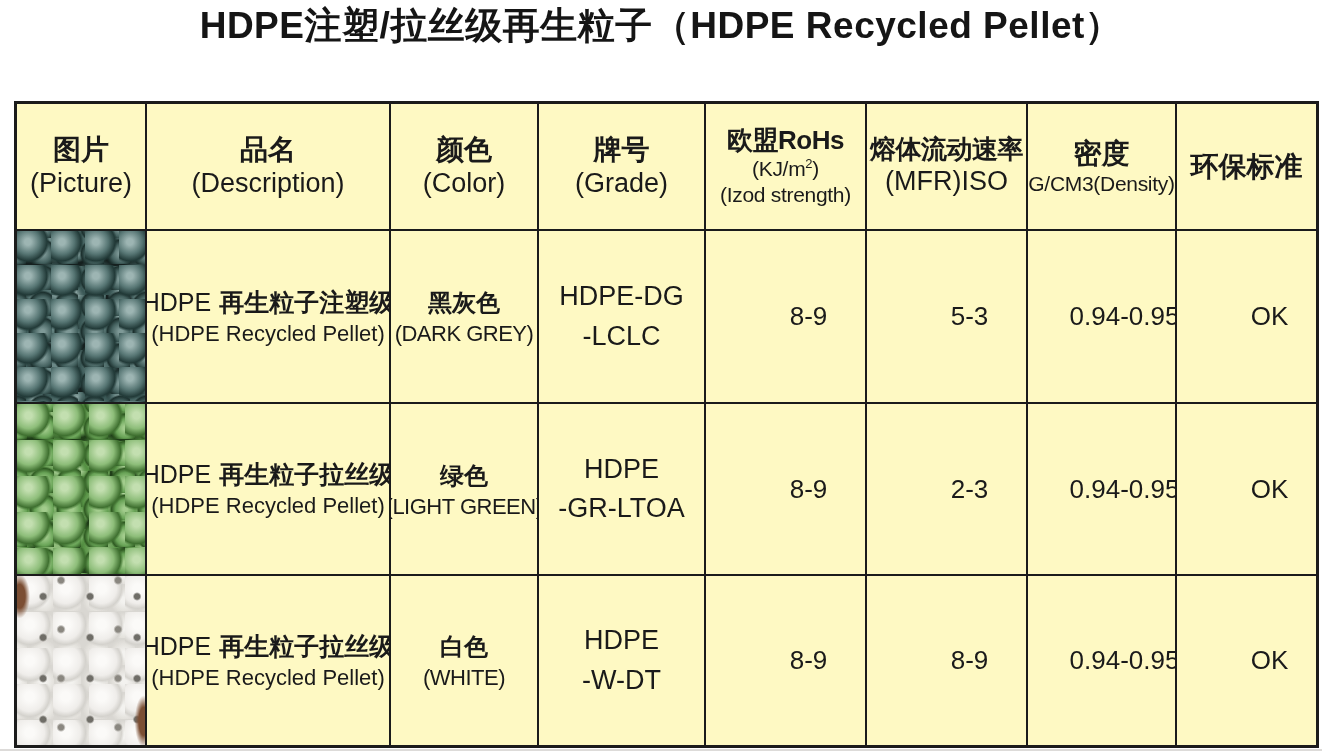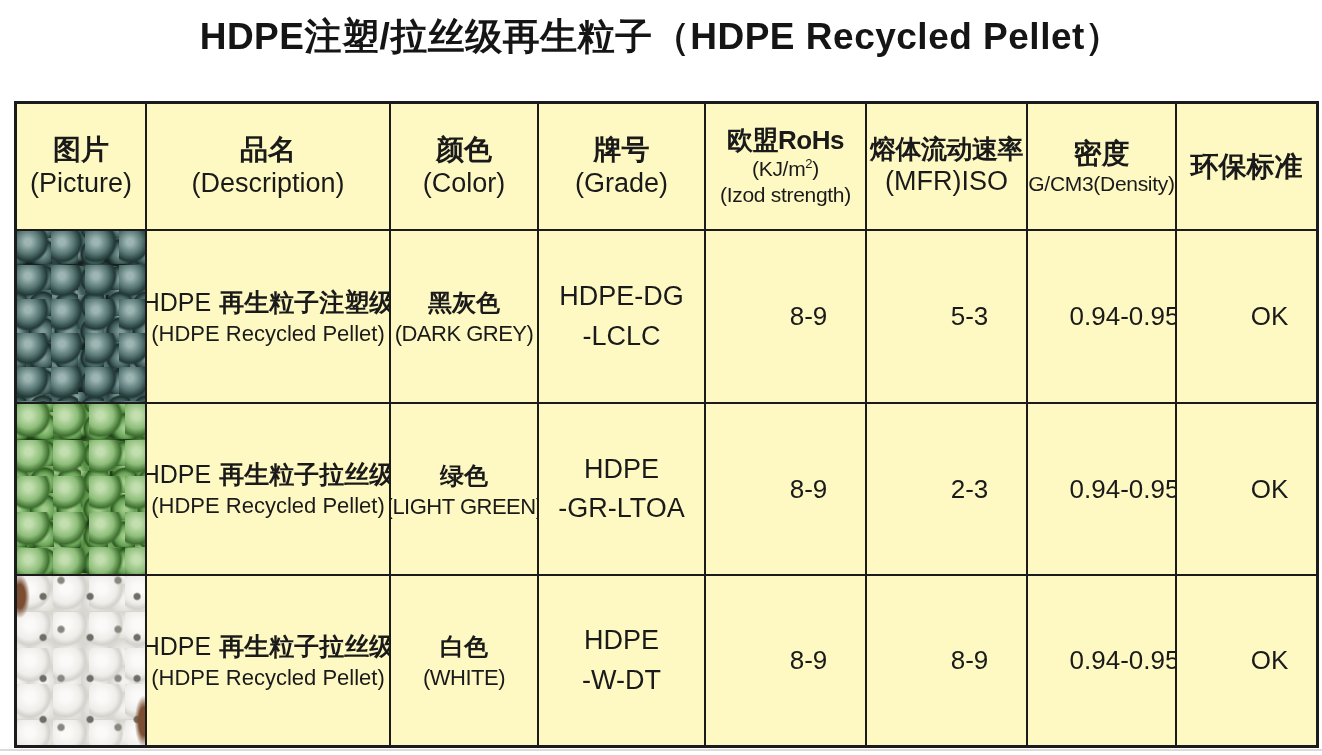--- a/index.html
+++ b/index.html
@@ -1,21 +1,21 @@
 <!DOCTYPE html>
 <html><head>
 <meta charset="utf-8">
 <style>
   html,body{margin:0;padding:0;background:#ffffff;}
   .page{
     position:relative;width:1322px;height:755px;background:#ffffff;overflow:hidden;
     font-family:"Liberation Sans",sans-serif;color:#1a1a1a;
   }
   .title{
-    position:absolute;top:12px;left:0;width:100%;text-align:center;
+    position:absolute;top:1px;left:0;width:100%;text-align:center;
     font-size:37px;font-weight:700;letter-spacing:0.5px;color:#151515;
   }
   .spec-table{
     position:absolute;left:14px;top:101px;
     display:grid;
     grid-template-columns:130px 244px 148px 167px 161px 161px 149px 139px;
     grid-template-rows:127px 173px 172px 169px;
     border:3px solid #1b1b1b;background:#ffffff;
   }
   .cell{

